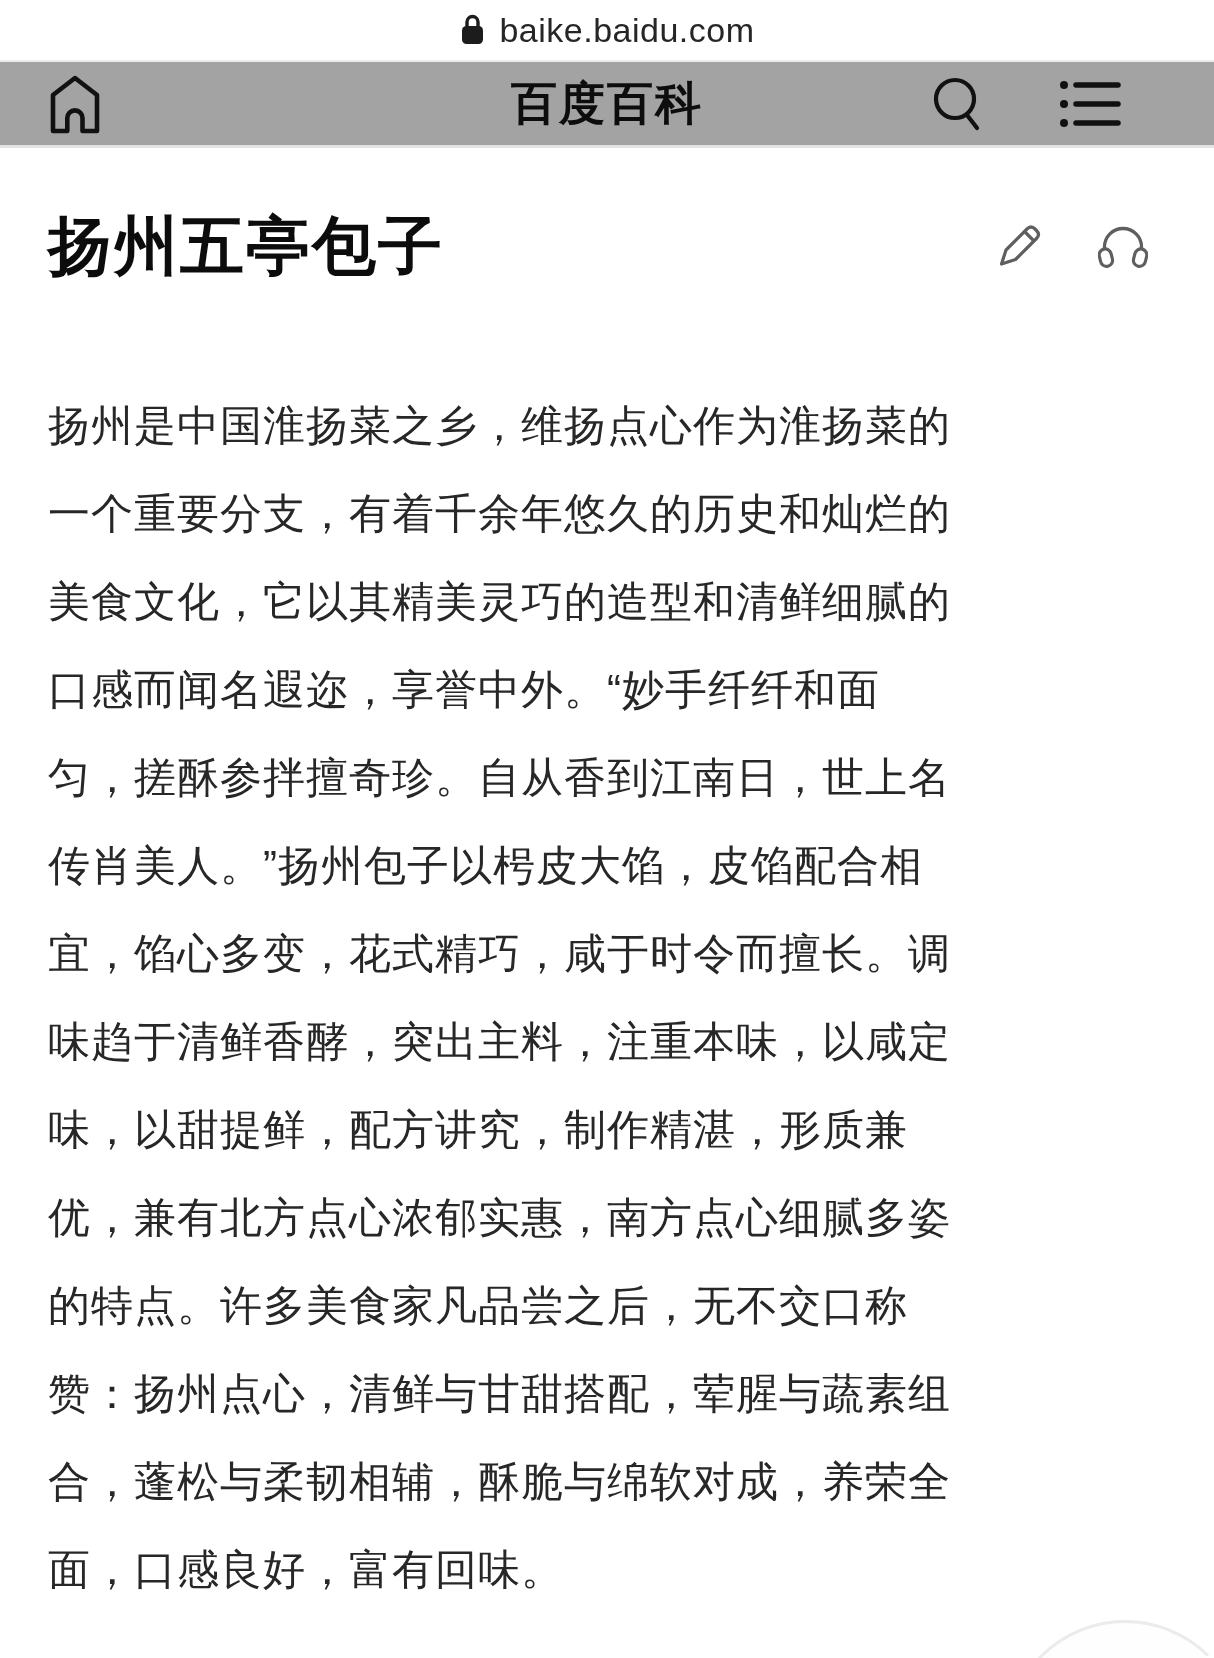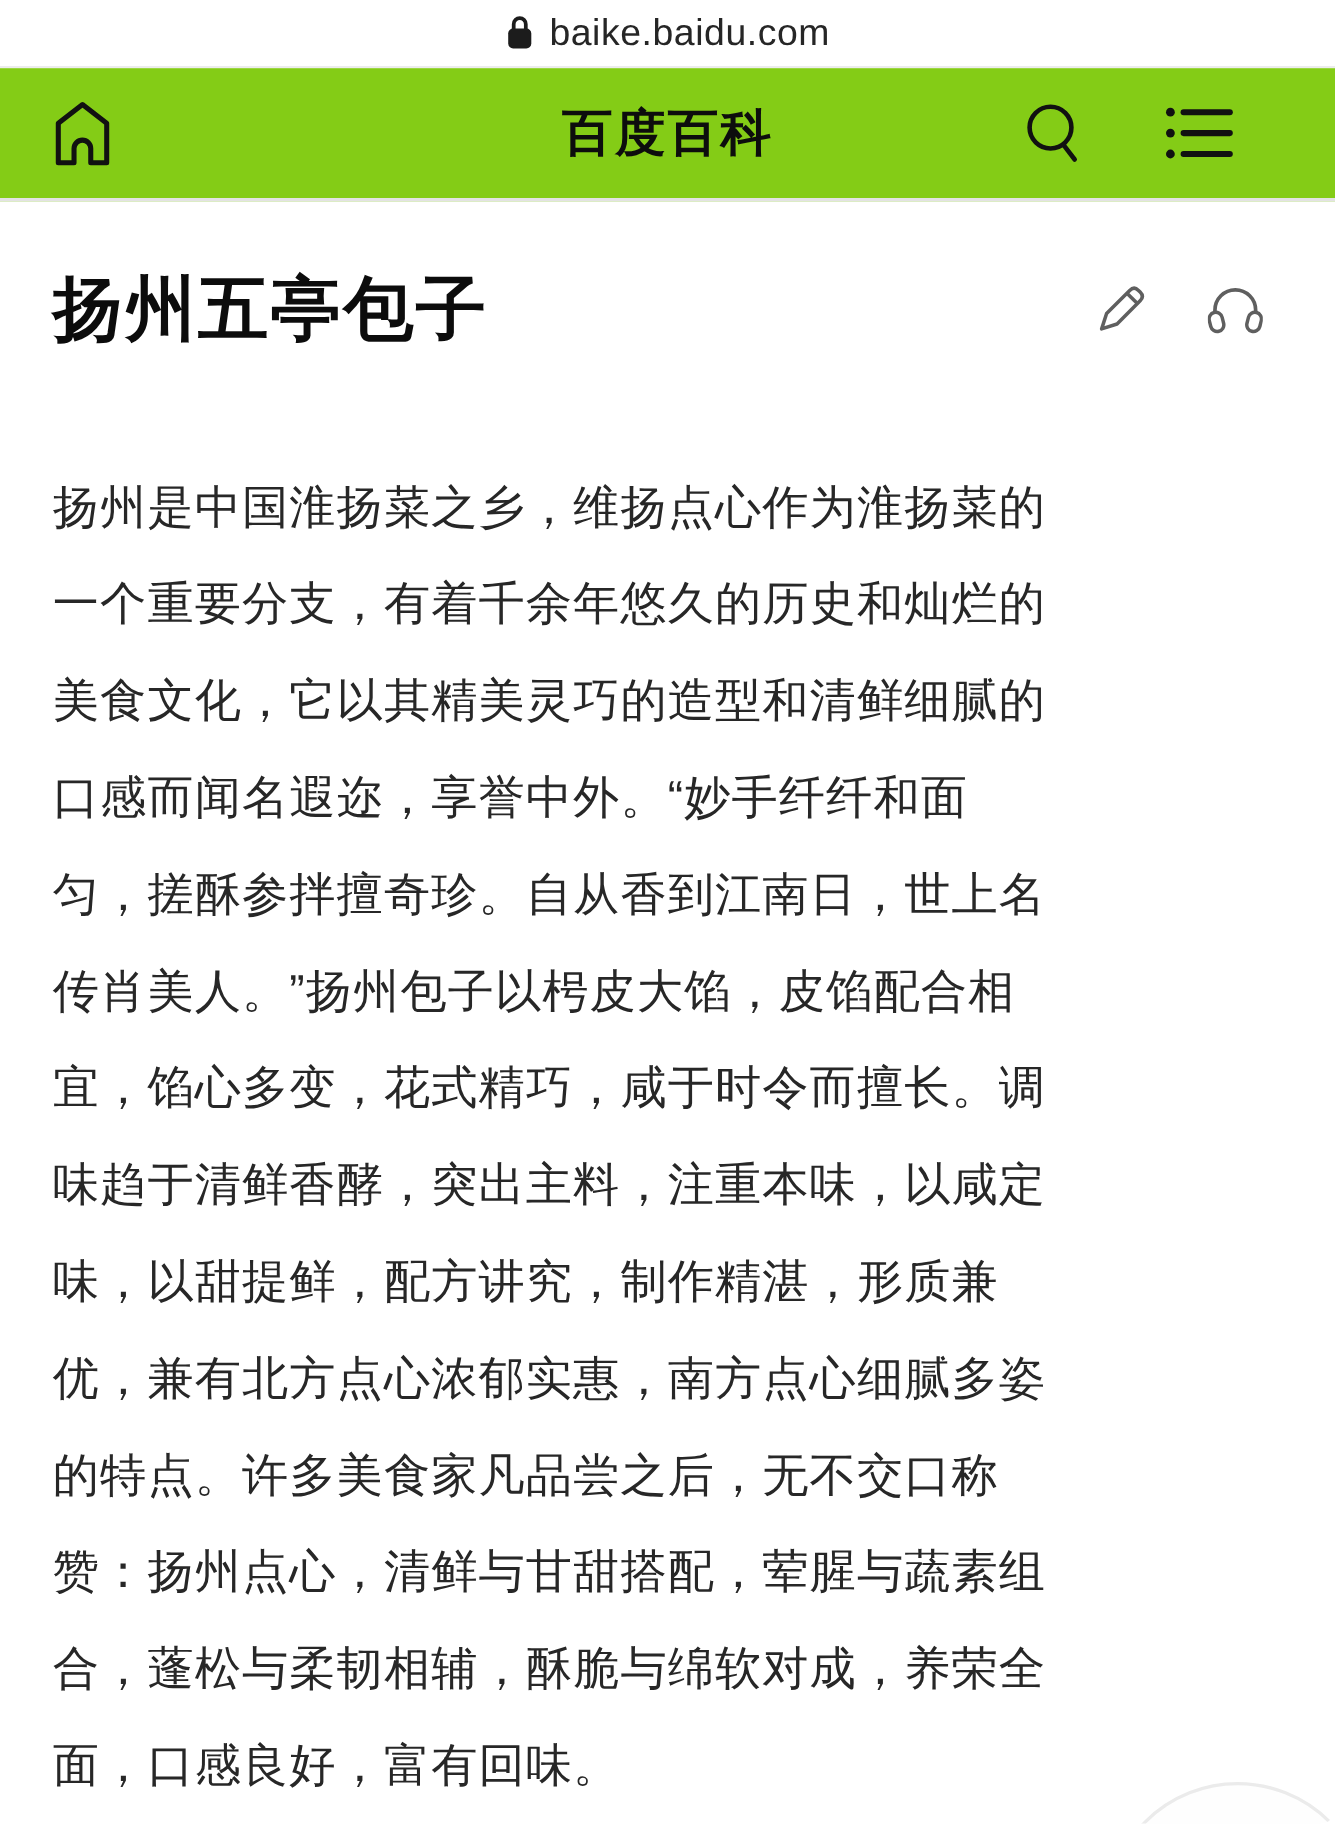--- a/index.html
+++ b/index.html
@@ -20,24 +20,24 @@
     gap: 13px;
     background: #fff;
     border-bottom: 2px solid #ececec;
   }
   .url-text {
     font-size: 34px; color: #262626; letter-spacing: 0.5px;
   }
 
   
   .nav {
-    height: 121px;
+    height: 86px;
     position: relative;
     display: flex; align-items: center;
-    background: #84cc16;
+    background: #a3a3a3;
     border-bottom: 3px solid #e3e3e3;
   }
   .nav-home { position: absolute; left: 45px; top: 50%; transform: translateY(-50%); width: 60px; height: 66px; }
   .nav-title {
     width: 100%; text-align: center;
     font-size: 46px; font-weight: bold; color: #0d0d0d;
     letter-spacing: 2px;
   }
   .nav-search { position: absolute; left: 928px; top 50%; top: 50%; transform: translateY(-50%); width: 58px; height: 62px; }
   .nav-list   { position: absolute; left: 1058px; top: 50%; transform: translateY(-50%); width: 64px; height: 56px; }

